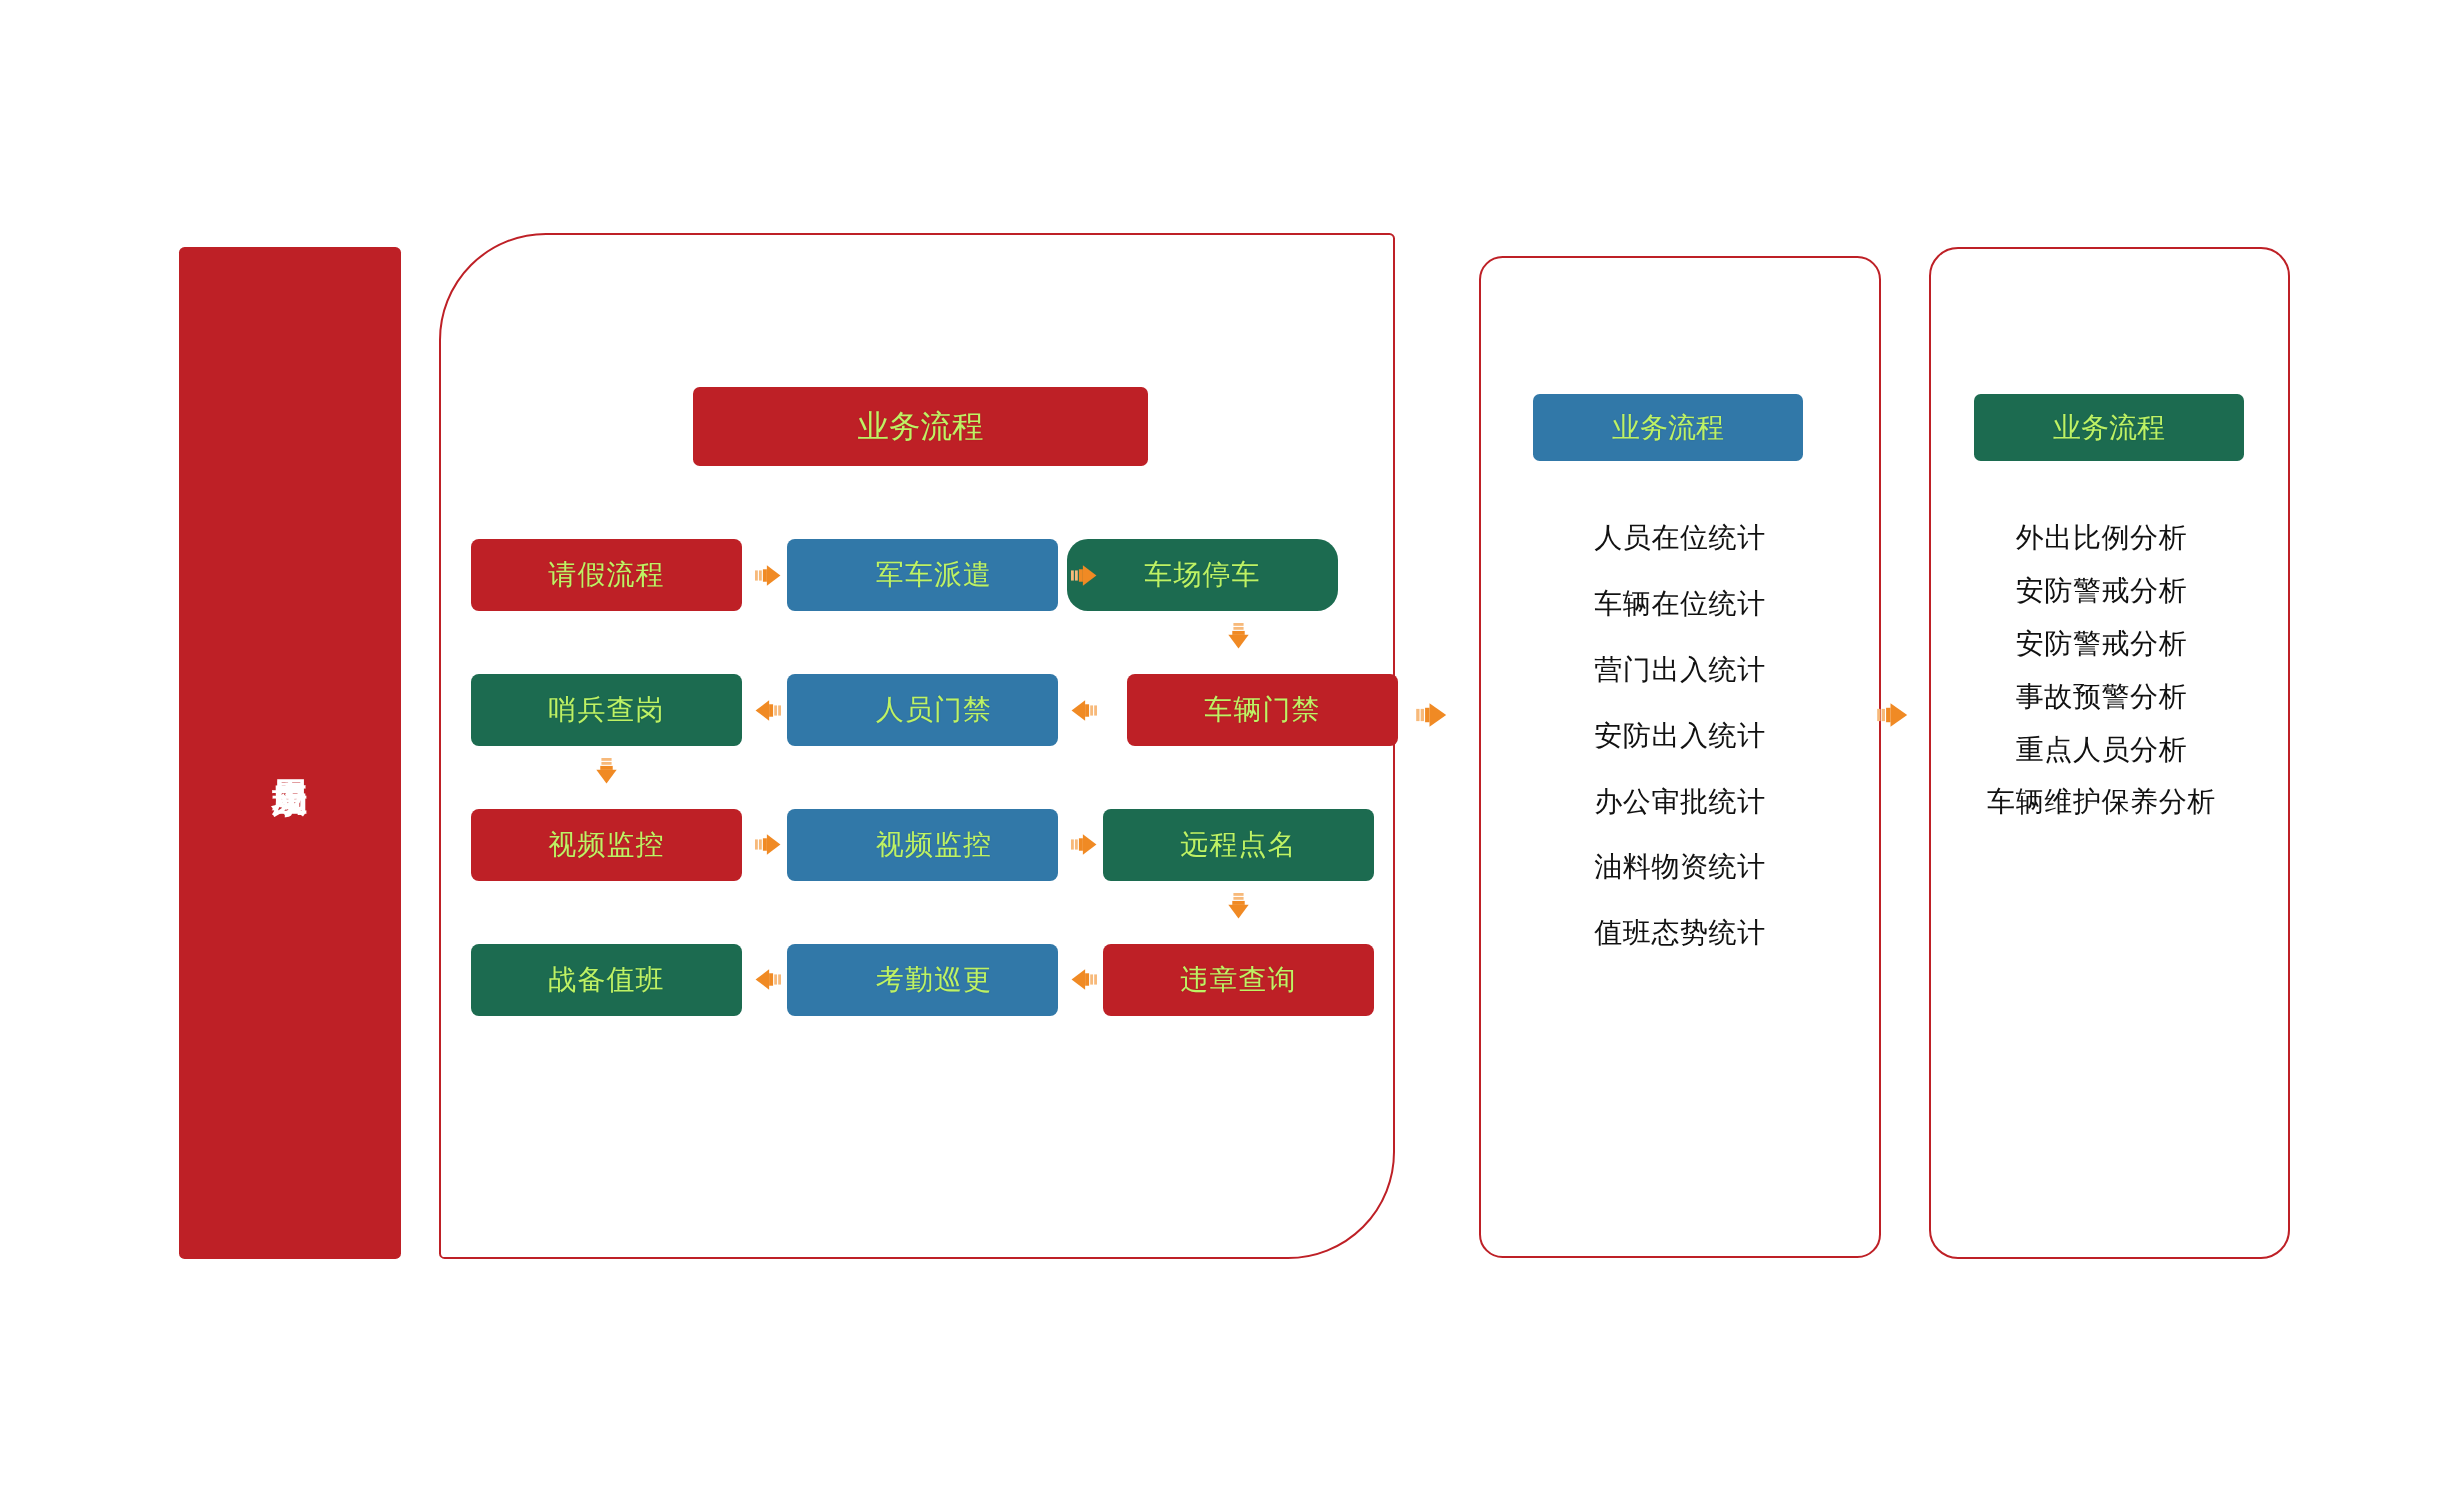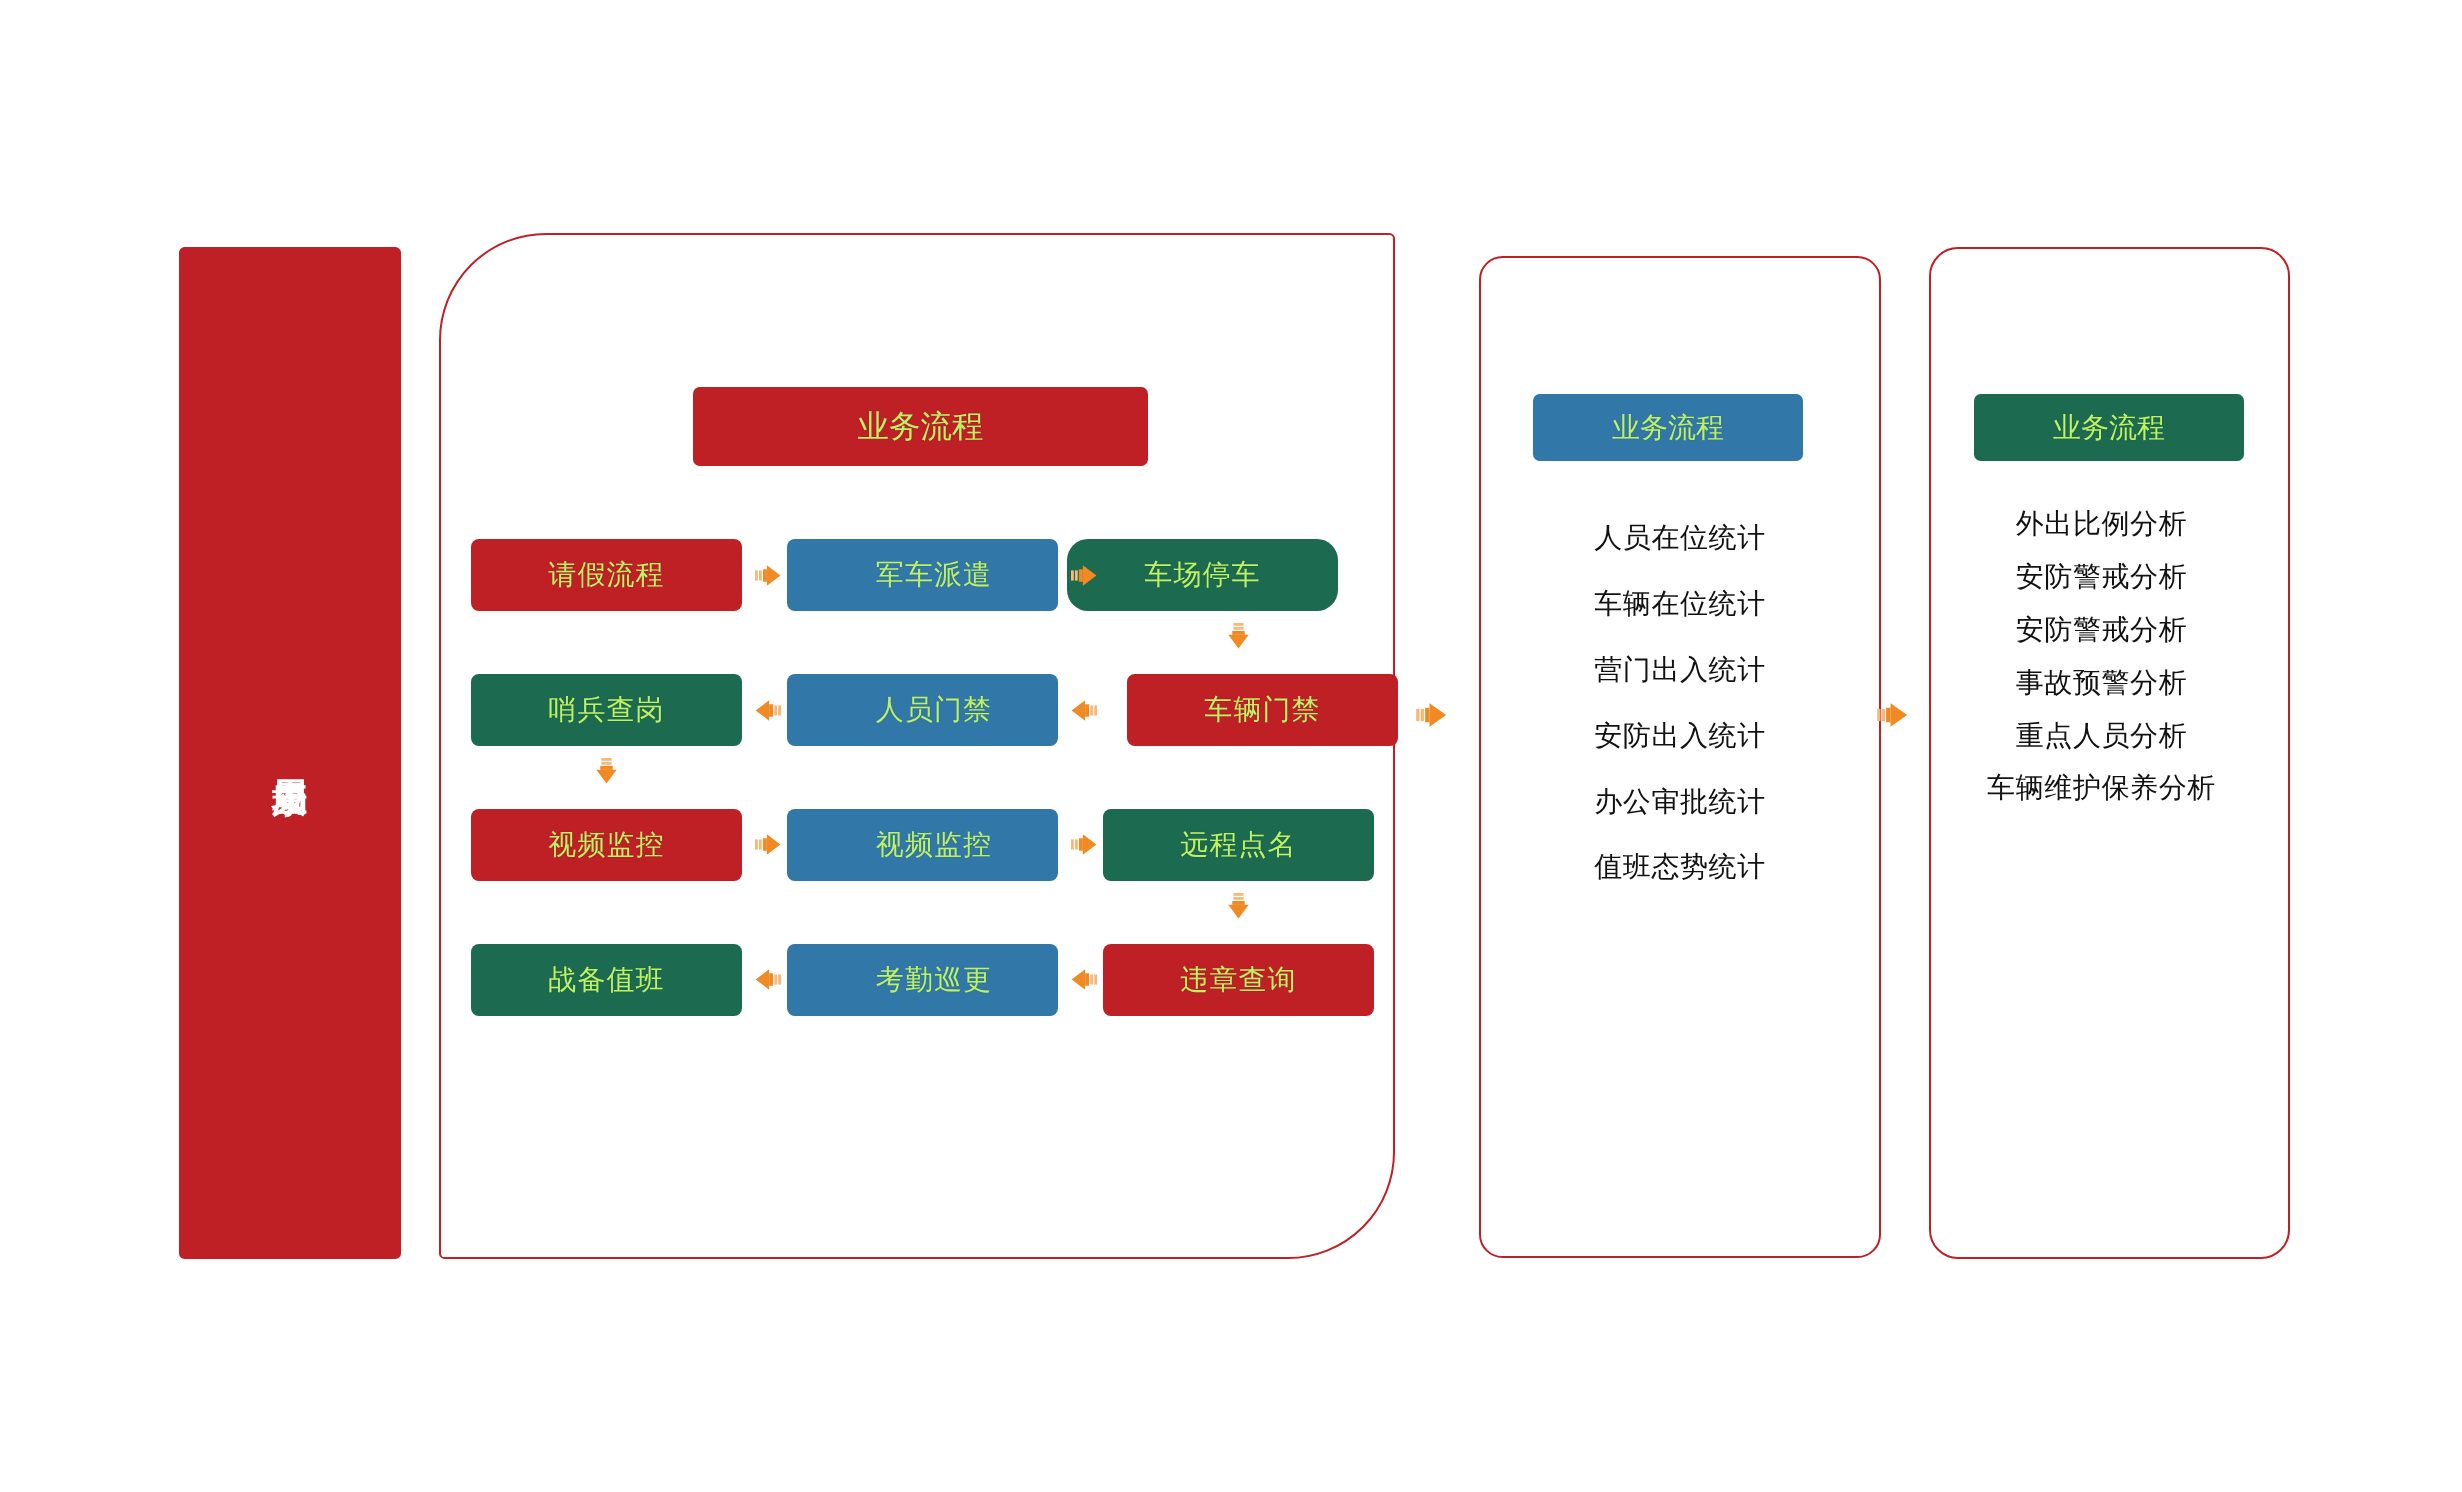--- a/index.html
+++ b/index.html
@@ -84,21 +84,21 @@
   #arrow-card-1 { left: 1416px; top: 700px; width: 31.5px; height: 30px; }
   #arrow-card-2 { left: 1877px; top: 700px; width: 31.5px; height: 30px; }
 
   
   .list {
     position: absolute;
     display: flex; flex-direction: column;
     color: #111111;
   }
   #list-stats { left: 1479px; top: 512px; width: 402px; gap: 13px; }
-  #list-anal  { left: 1929px; top: 498px; width: 321px; padding-left: 24px; }
+  #list-anal  { left: 1929px; top: 512px; width: 321px; padding-left: 24px; }
   .list-item {
     text-align: center;
     font-size: 28px;
     line-height: 1;
     padding: 12.4px 0;
     letter-spacing: 0.6px;
     white-space: nowrap;
   }
 </style>
 </head>
@@ -226,20 +226,21 @@
   </div>
 
   <div class="card" id="card-stats"></div>
   <div class="pill" id="pill-stats">业务流程</div>
   <div class="list" id="list-stats">
       <div class="list-item">人员在位统计</div>
       <div class="list-item">车辆在位统计</div>
       <div class="list-item">营门出入统计</div>
       <div class="list-item">安防出入统计</div>
       <div class="list-item">办公审批统计</div>
+      <div class="list-item">油料物资统计</div>
       <div class="list-item">值班态势统计</div>
     </div>
 
   <div class="arrow" id="arrow-card-2">
     <svg viewBox="0 0 56 54" width="31.5" height="30" aria-hidden="true">
       <rect x="0" y="16" width="6" height="22" fill="#F7B97A"></rect>
       <rect x="8" y="16" width="6" height="22" fill="#F7B97A"></rect>
       <rect x="16" y="14" width="8" height="26" fill="#F08A24"></rect>
       <polygon points="24,6 24,48 54,27" fill="#F08A24"></polygon>
     </svg>

